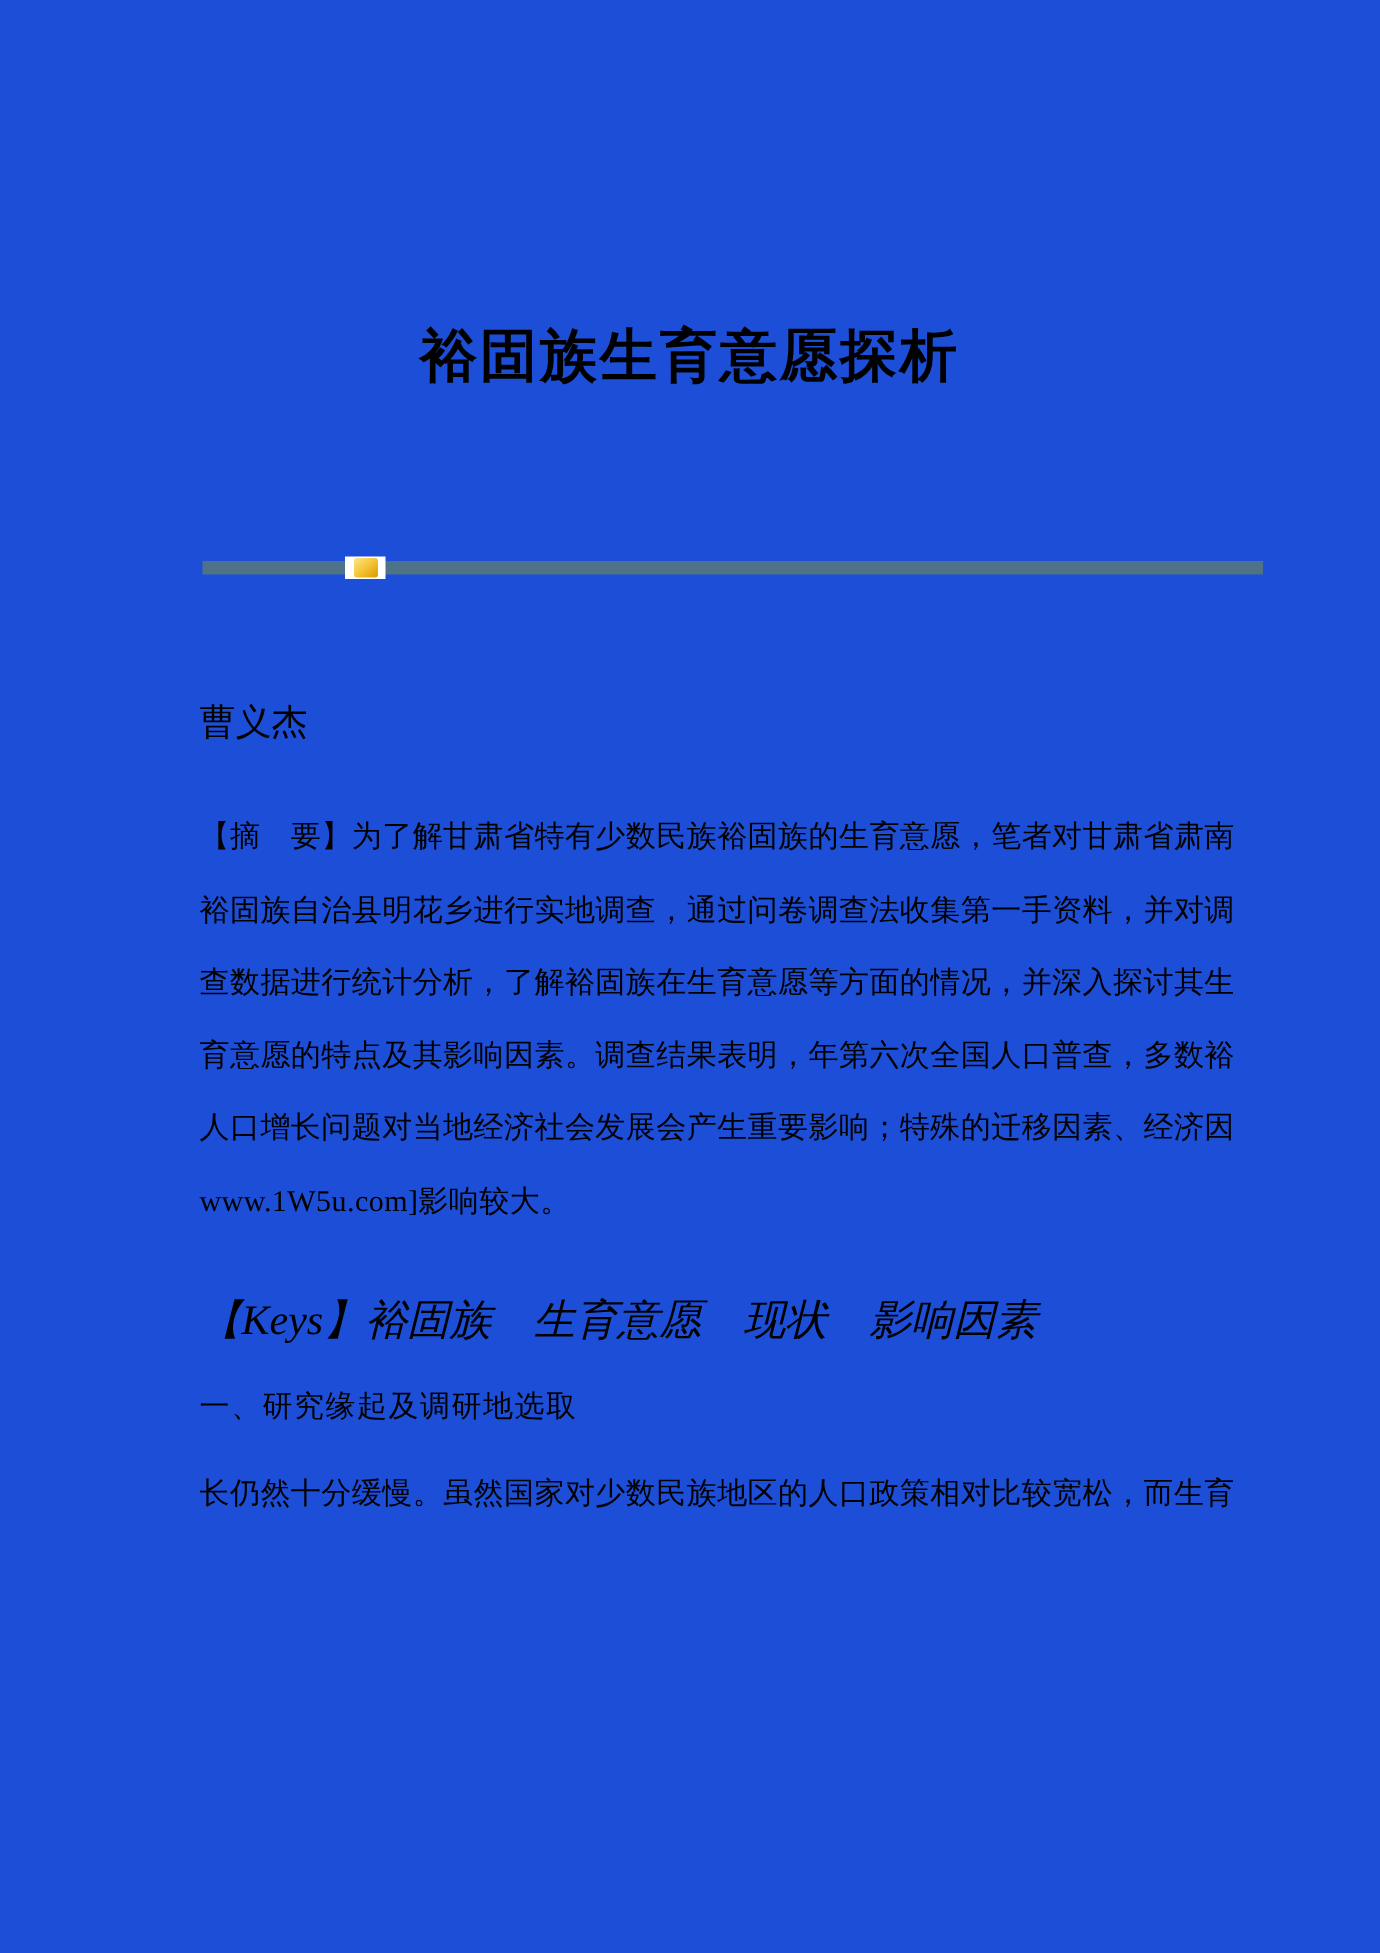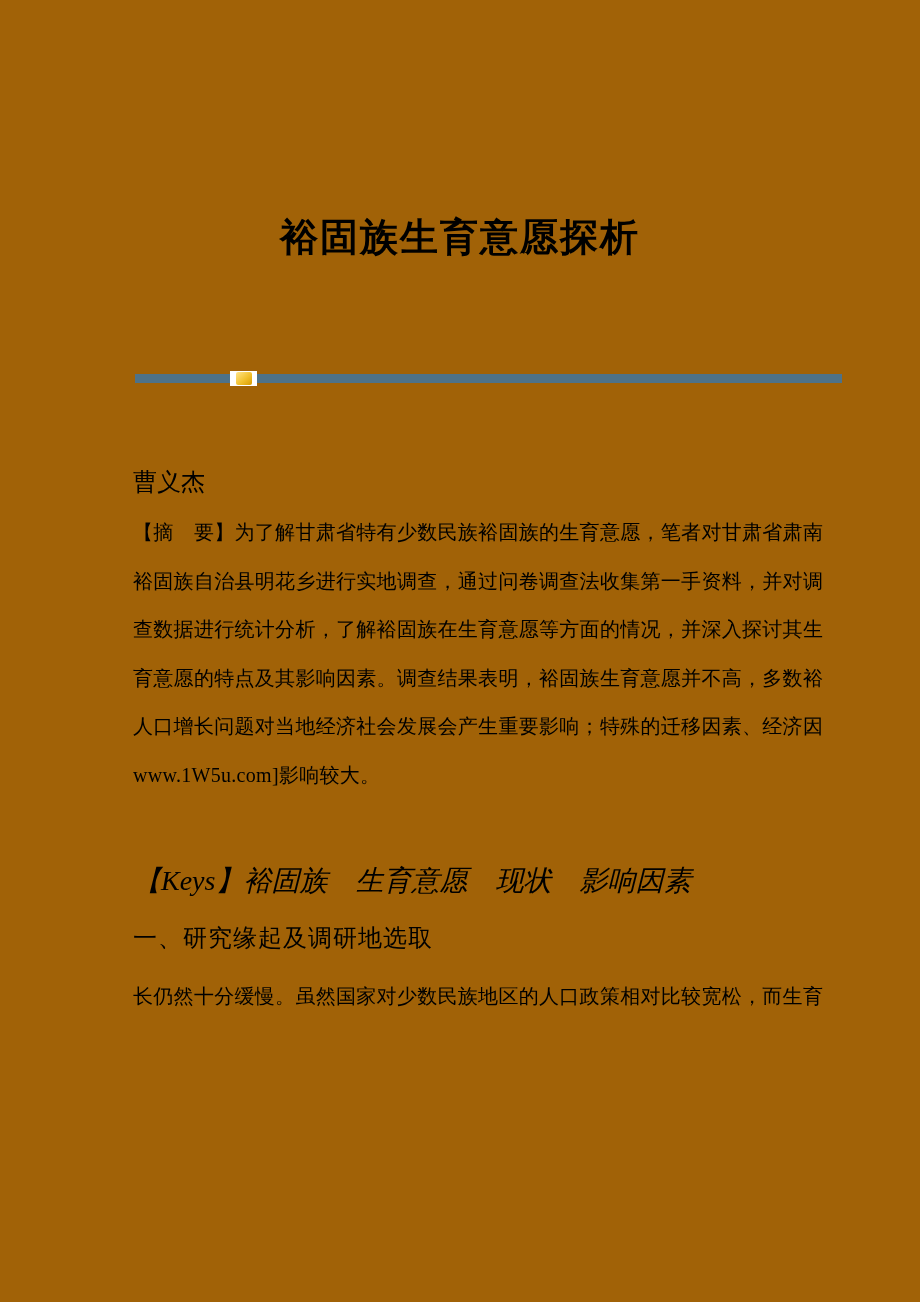--- a/index.html
+++ b/index.html
@@ -1,20 +1,20 @@
 <!DOCTYPE html>
 <html style="--bar-color: #4e7288; --accent-color: #f2c12e;"><head>
 <meta charset="utf-8">
 <style>
   html, body { margin: 0; padding: 0; background: #ffffff; }
   .page {
     position: relative;
     width: 920px;
     height: 1302px;
-    background: #a16207;
+    background: #1d4ed8;
     color: #000000;
     font-family: "Liberation Serif", "DejaVu Serif", serif;
     overflow: hidden;
   }
   .title {
     position: absolute;
     top: 212px;
     left: 0;
     width: 920px;
     margin: 0;
@@ -59,21 +59,21 @@
     left: 133px;
     font-size: 24px;
     line-height: 24px;
     white-space: pre;
   }
   .paragraph {
     position: absolute;
     left: 133px;
     width: 644px;
   }
-  .abstract { top: 508px; }
+  .abstract { top: 534px; }
   .intro { top: 972px; }
   .line {
     height: 48.5px;
     line-height: 48.5px;
     font-size: 20px;
     white-space: pre;
     letter-spacing: 0.3px;
   }
   .keywords {
     position: absolute;
@@ -82,21 +82,21 @@
     font-size: 28px;
     line-height: 24px;
     white-space: pre;
     font-style: italic;
   }
   .section-heading {
     position: absolute;
     top: 926px;
     left: 133px;
     margin: 0;
-    font-size: 24px;
+    font-size: 20px;
     font-weight: normal;
     line-height: 24px;
     letter-spacing: 1px;
     white-space: pre;
   }
 </style>
 </head>
 <body>
 
 <div class="page">
@@ -109,21 +109,21 @@
       <span class="gold"></span>
     </div>
   </div>
 
   <div class="author">曹义杰</div>
 
   <div class="paragraph abstract">
     <div class="line">【摘　要】为了解甘肃省特有少数民族裕固族的生育意愿，笔者对甘肃省肃南</div>
     <div class="line">裕固族自治县明花乡进行实地调查，通过问卷调查法收集第一手资料，并对调</div>
     <div class="line">查数据进行统计分析，了解裕固族在生育意愿等方面的情况，并深入探讨其生</div>
-    <div class="line">育意愿的特点及其影响因素。调查结果表明，裕固族生育意愿并不高，多数裕</div>
+    <div class="line">育意愿的特点及其影响因素。调查结果表明，年第六次全国人口普查，多数裕</div>
     <div class="line">人口增长问题对当地经济社会发展会产生重要影响；特殊的迁移因素、经济因</div>
     <div class="line">www.1W5u.com]影响较大。</div>
   </div>
 
   <div class="keywords">【Keys】裕固族　生育意愿　现状　影响因素</div>
 
   <h2 class="section-heading">一、研究缘起及调研地选取</h2>
 
   <div class="paragraph intro">
     <div class="line">长仍然十分缓慢。虽然国家对少数民族地区的人口政策相对比较宽松，而生育</div>

